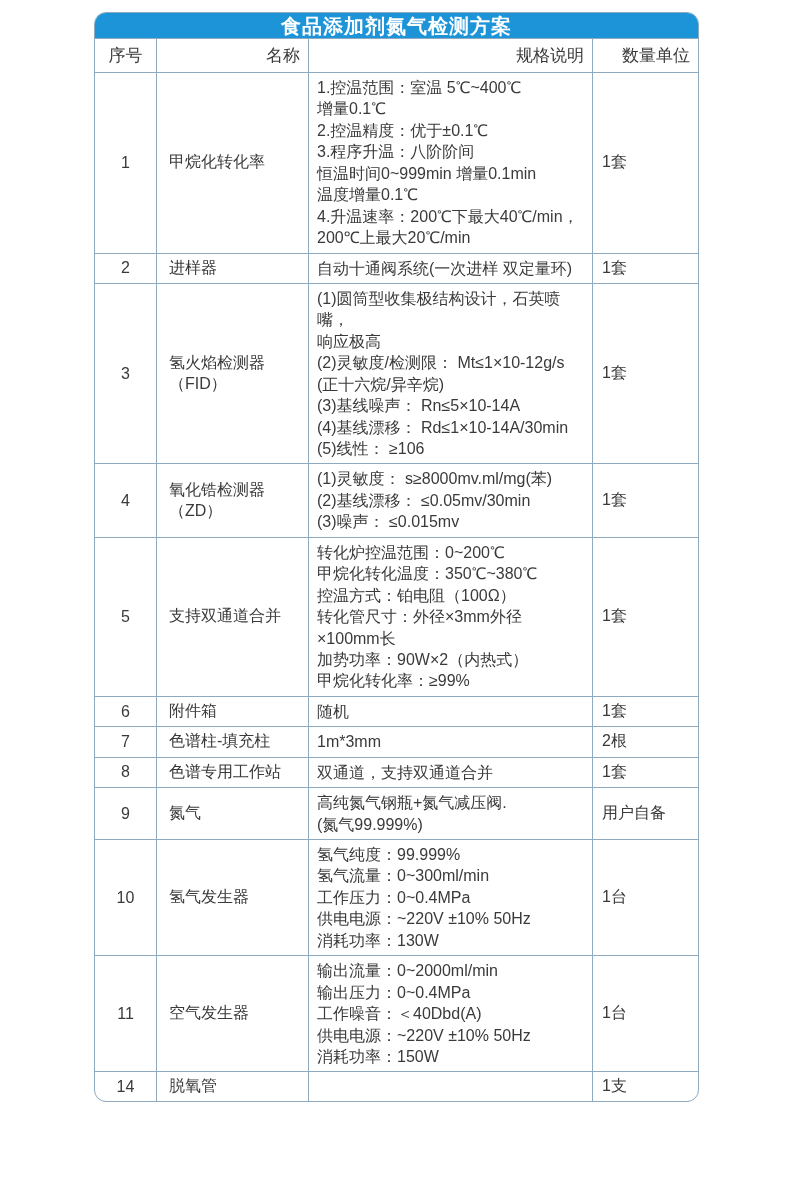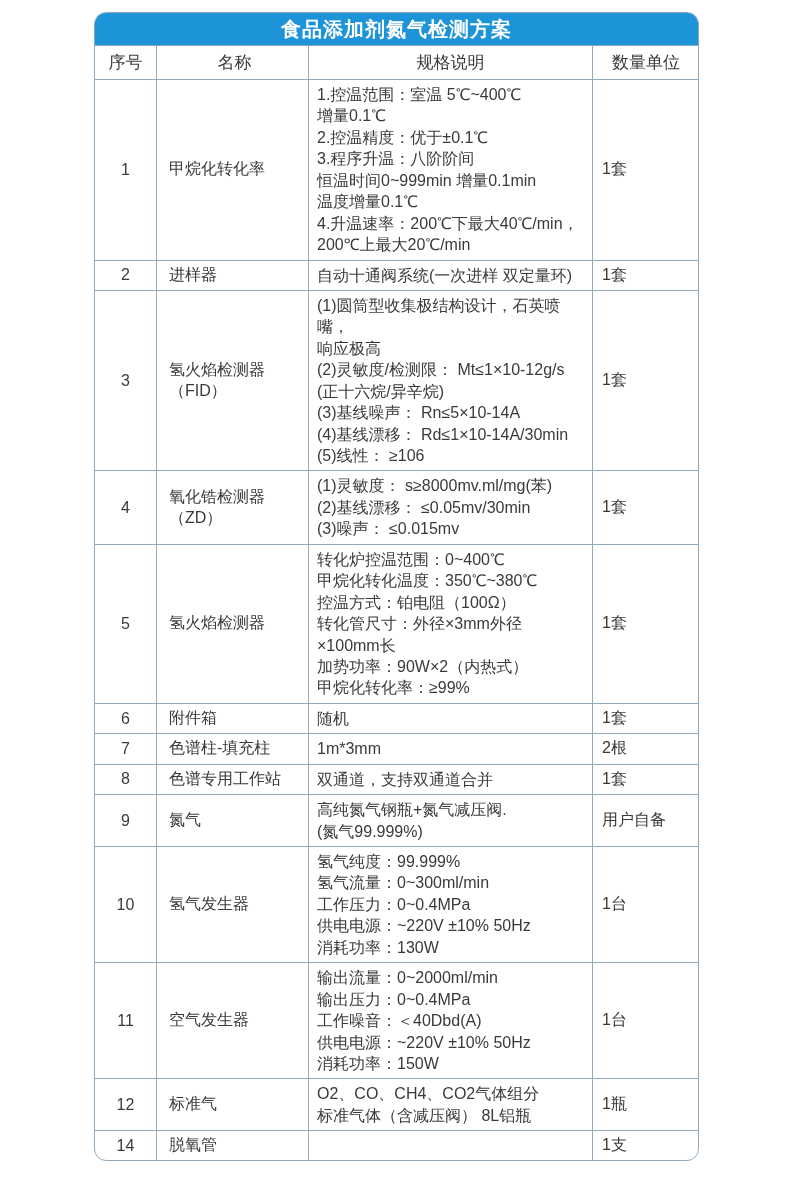--- a/index.html
+++ b/index.html
@@ -7,33 +7,33 @@
     width:790px;height:1180px;position:relative;
     font-family:"Liberation Sans",sans-serif;
     color:#3a3a3a;
   }
   .panel{
     position:absolute;left:94px;top:12px;width:603px;
     border:1px solid #8fa9bf;border-radius:12px;overflow:hidden;
     background:#fff;
   }
   .titlebar{
-    height:33px;display:flex;align-items:center;justify-content:center;
+    height:26px;display:flex;align-items:center;justify-content:center;
     font-size:20px;font-weight:bold;letter-spacing:1px;
   }
   table{
     border-collapse:collapse;width:100%;table-layout:fixed;
   }
   th,td{
     border:1px solid #8fa9bf;
     font-size:16px;font-weight:normal;
     vertical-align:middle;
     padding:4px 8px;
   }
-  thead th{height:25px;text-align:center;font-size:17px;color:#3a3a3a;}
+  thead th{height:25px;text-align:right;font-size:17px;color:#3a3a3a;}
   th.c-no,td.c-no{text-align:center;padding:4px 8px;}
   td.c-name,th.c-name{padding-left:12px;}
   td.c-spec{white-space:pre-line;line-height:1.34;}
   td.c-qty,th.c-qty{padding-left:9px;}
   tr{page-break-inside:avoid;}
   tbody td{min-height:22px;}
   
   table{margin:-1px;width:calc(100% + 2px);}
 </style>
 </head>
@@ -93,22 +93,22 @@
       <tr>
         <td class="c-no">4</td>
         <td class="c-name">氧化锆检测器（ZD）</td>
         <td class="c-spec">(1)灵敏度： s≥8000mv.ml/mg(苯)
 (2)基线漂移： ≤0.05mv/30min
 (3)噪声： ≤0.015mv</td>
         <td class="c-qty">1套</td>
       </tr>
       <tr>
         <td class="c-no">5</td>
-        <td class="c-name">氢火焰检测器</td>
-        <td class="c-spec">转化炉控温范围：0~400℃
+        <td class="c-name">支持双通道合并</td>
+        <td class="c-spec">转化炉控温范围：0~200℃
 甲烷化转化温度：350℃~380℃
 控温方式：铂电阻（100Ω）
 转化管尺寸：外径×3mm外径×100mm长
 加势功率：90W×2（内热式）
 甲烷化转化率：≥99%</td>
         <td class="c-qty">1套</td>
       </tr>
       <tr>
         <td class="c-no">6</td>
         <td class="c-name">附件箱</td>
@@ -148,27 +148,20 @@
         <td class="c-no">11</td>
         <td class="c-name">空气发生器</td>
         <td class="c-spec">输出流量：0~2000ml/min
 输出压力：0~0.4MPa
 工作噪音：＜40Dbd(A)
 供电电源：~220V ±10% 50Hz
 消耗功率：150W</td>
         <td class="c-qty">1台</td>
       </tr>
       <tr>
-        <td class="c-no">12</td>
-        <td class="c-name">标准气</td>
-        <td class="c-spec">O2、CO、CH4、CO2气体组分
-标准气体（含减压阀） 8L铝瓶</td>
-        <td class="c-qty">1瓶</td>
-      </tr>
-      <tr>
         <td class="c-no">14</td>
         <td class="c-name">脱氧管</td>
         <td class="c-spec"></td>
         <td class="c-qty">1支</td>
       </tr>
 
     </tbody>
   </table>
 </div>
 

